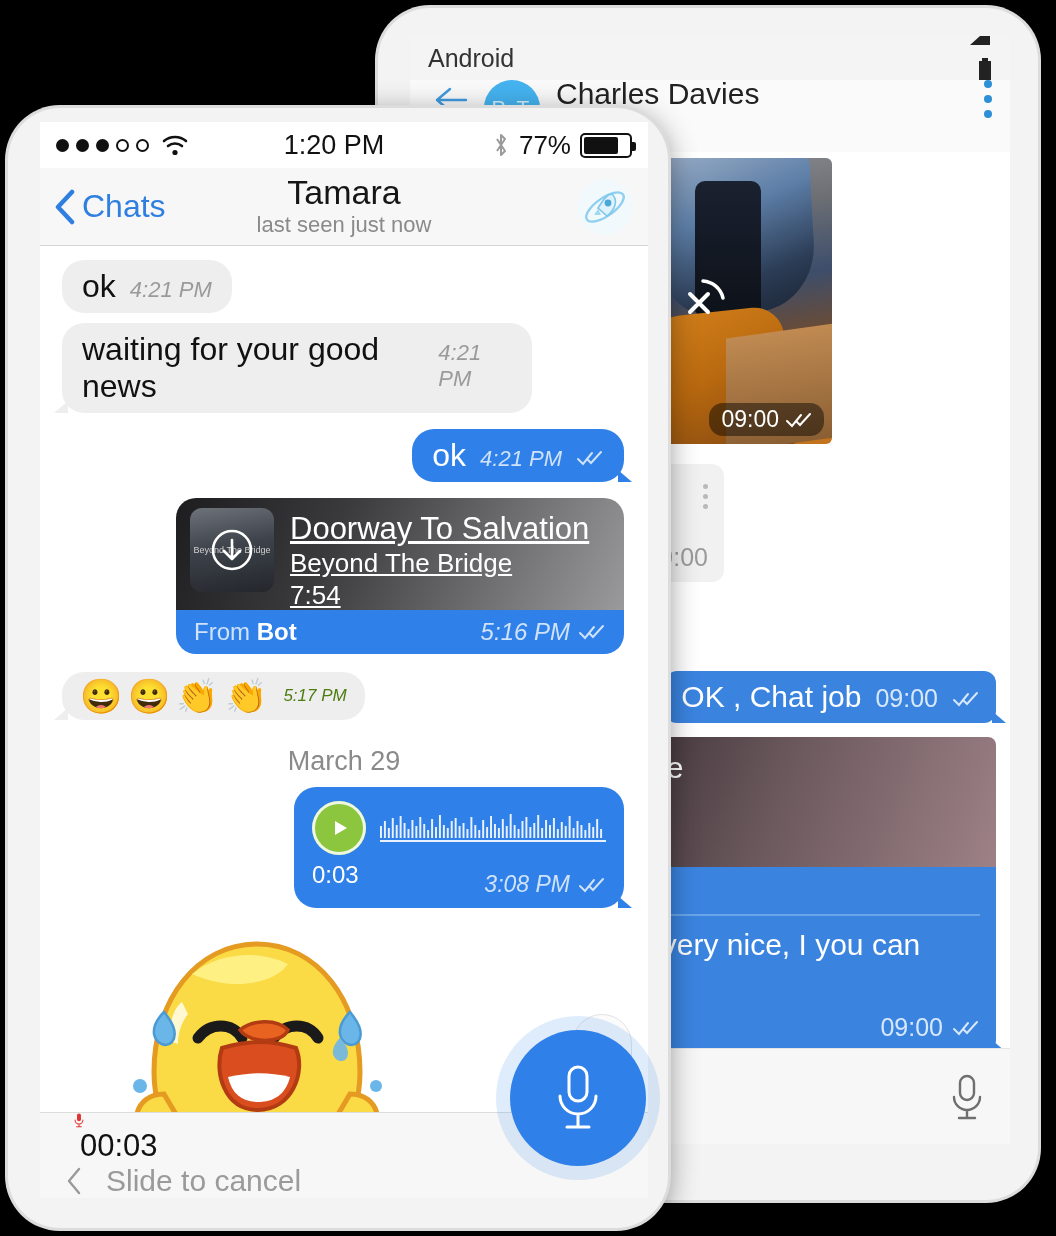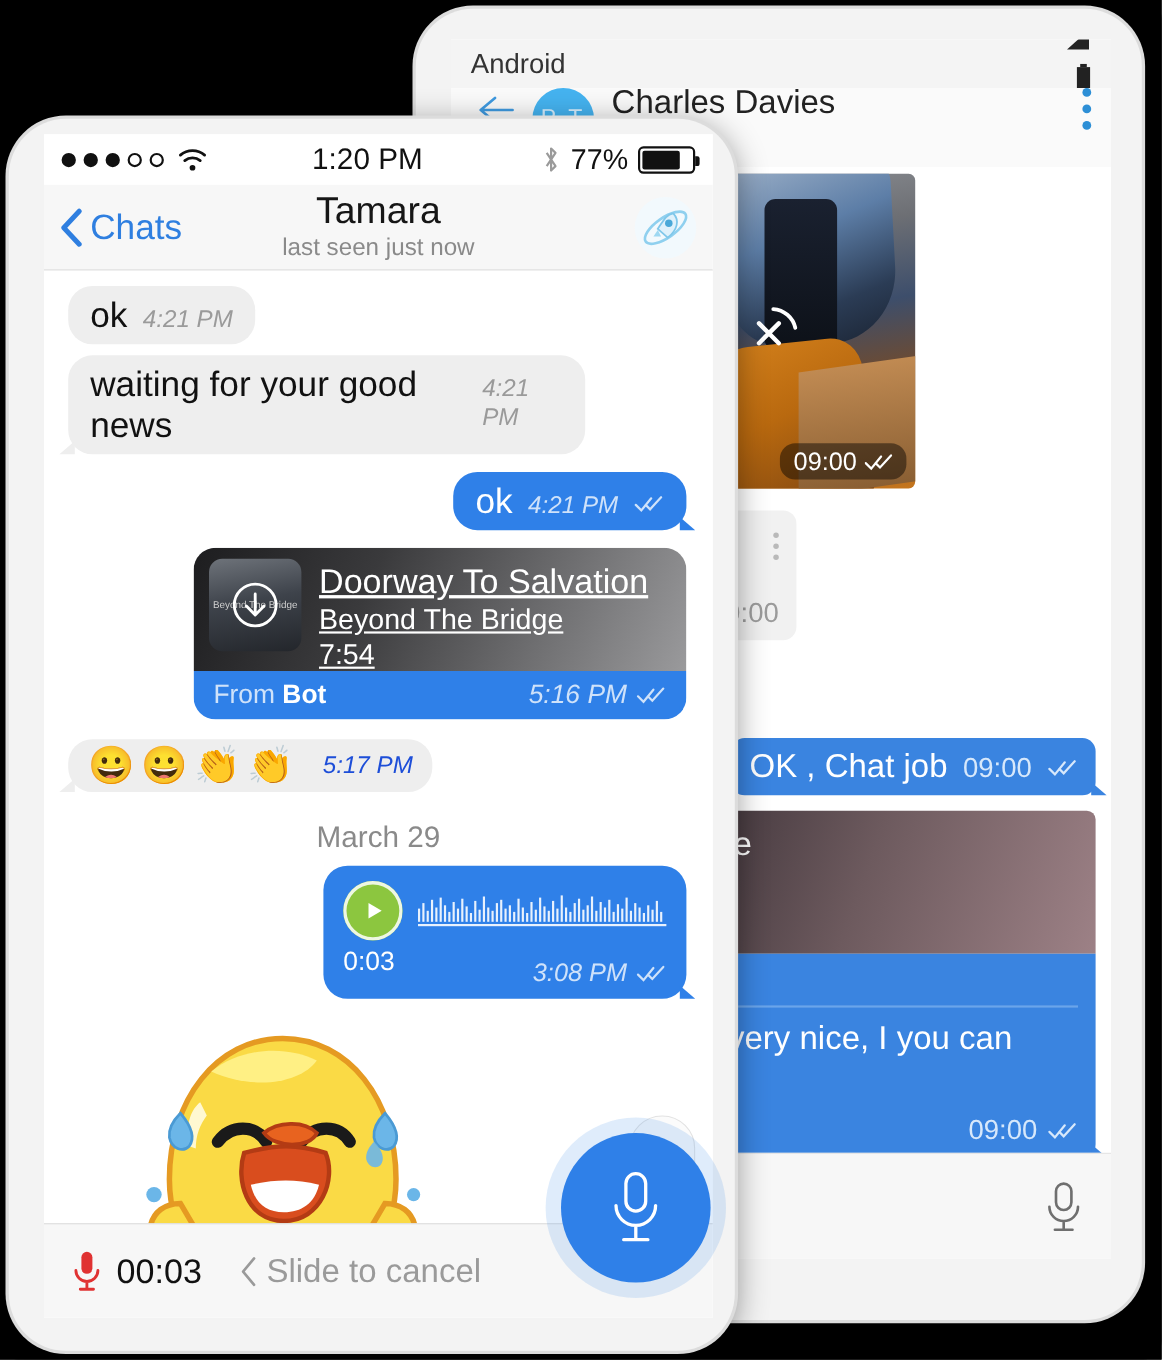--- a/index.html
+++ b/index.html
@@ -227,21 +227,21 @@
   }
   .i-music .foot .from { flex: 1; }
   .i-music .foot b { color: #fff; }
   .i-music .foot .t { font-style: italic; display:flex; align-items:center; gap:8px;}
 
   .emoji-bub {
     background: #eeeeee; border-radius: 22px; margin: 18px 0 0 22px;
     padding: 7px 18px; width: max-content; display:flex; align-items:center; gap: 6px; position: relative;
   }
   .emoji-bub .e { font-size: 34px; line-height: 1; }
-  .emoji-bub .t { font-size: 22px; color: #1d4ed8; font-style: italic; margin-left: 20px;}
+  .emoji-bub .t { font-size: 17px; color: #4d7c0f; font-style: italic; margin-left: 10px;}
 
   .datesep { text-align: center; color: #8a8a8a; font-size: 27px; margin: 26px 0 8px 0; }
 
   .i-voice {
     margin: 10px 24px 0 auto; width: 330px; background: #2f80e8;
     border-radius: 22px; padding: 14px 18px 10px 18px; position: relative;
   }
   .i-voice .row { display:flex; align-items:center; gap: 14px; }
   .i-voice .play {
     width: 54px; height: 54px; border-radius: 50%; background: #8cc63f; flex:none;
@@ -258,24 +258,24 @@
   .sticker-wrap { position: relative; margin: 14px 0 0 52px; width: 330px; height: 268px; }
 
   .lock-pill {
     position: absolute; right: 16px; top: 768px; width: 60px; height: 118px;
     border-radius: 34px; background: #fbfbfb; border: 1px solid #e2e2e2;
     display: flex; flex-direction: column; align-items: center; justify-content: center; gap: 10px;
   }
 
   .i-recordbar {
     position: absolute; left:0; bottom: 0; width: 100%; height: 86px; background: #f7f7f7;
-    border-top: 1px solid #dcdcdc; display: flex; align-items: center; padding: 0 26px;
+    border-top: 1px solid #dcdcdc; display: flex; align-items: flex-start; padding: 0 26px; flex-direction: column;
   }
   .i-recordbar .rtime { font-size: 31px; color: #111; margin-left: 14px; }
-  .i-recordbar .slide { flex:1; display:flex; align-items:center; justify-content:center; gap: 8px;
+  .i-recordbar .slide { flex:1; display:flex; align-items:center; justify-content:center; gap: 24px;
     color: #9a9a9a; font-size: 30px; margin-right: 150px;}
 
   .send-fab {
     position: absolute; left: 510px; top: 1030px; width: 136px; height: 136px;
     border-radius: 50%; background: #2f80e8; display:flex; align-items:center; justify-content:center;
     box-shadow: 0 0 0 14px rgba(80,150,235,.18);
     z-index: 20;
   }
 </style>
 </head>

